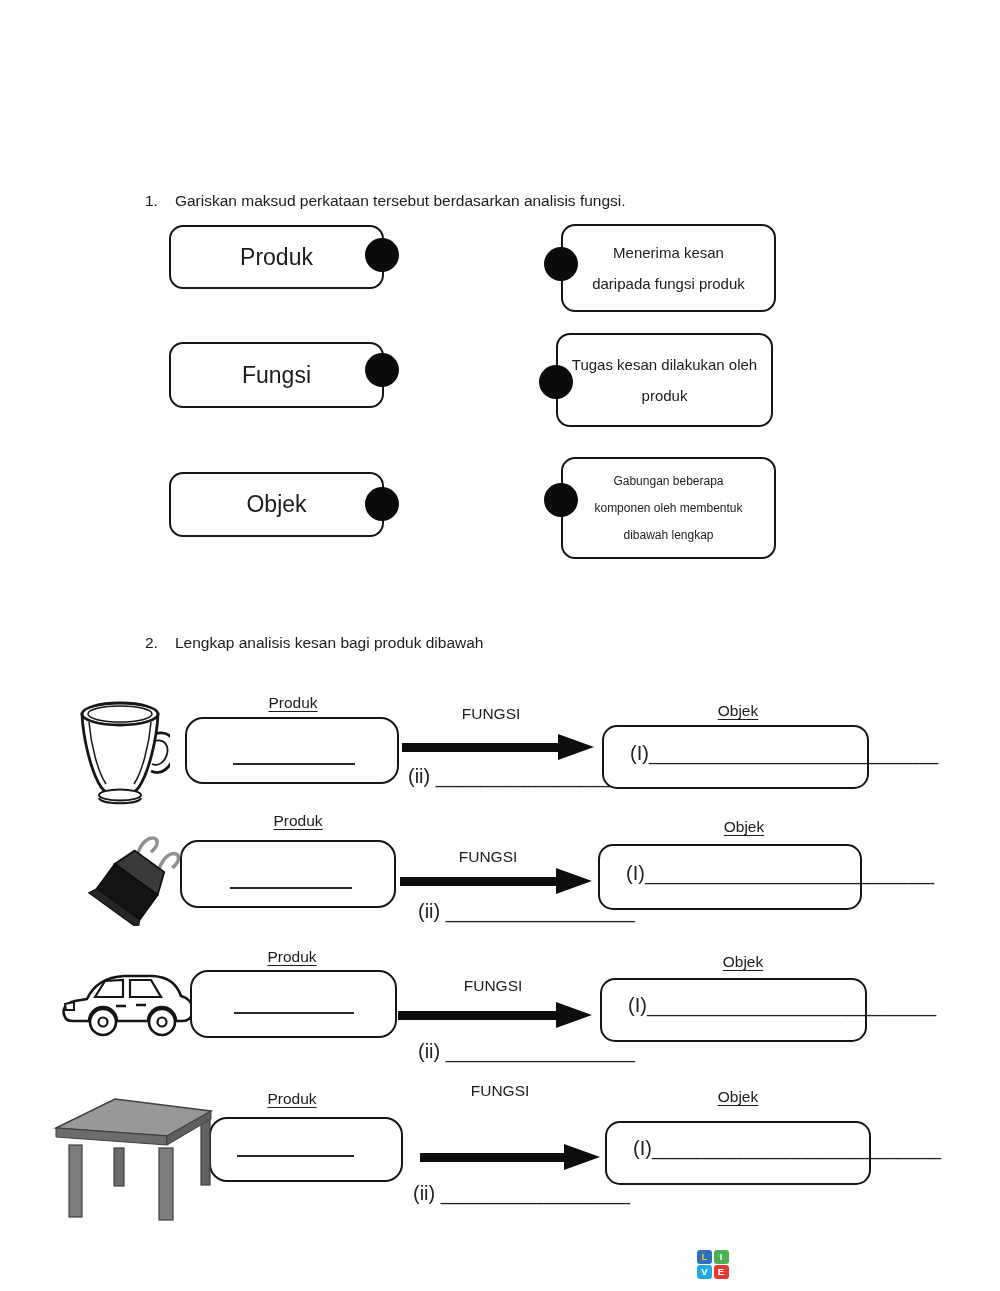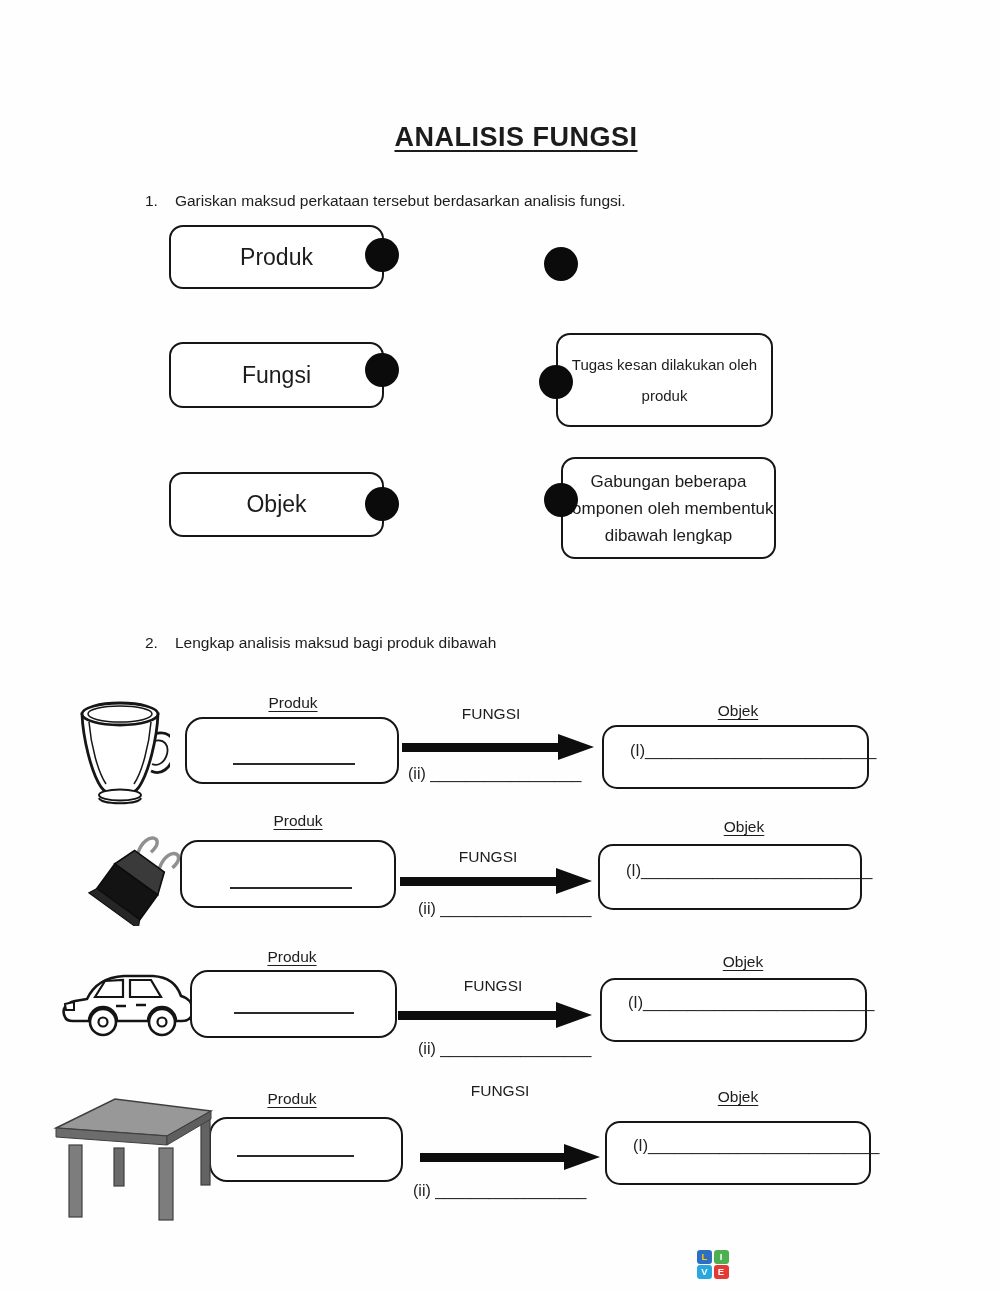--- a/index.html
+++ b/index.html
@@ -4,42 +4,41 @@
 <style>
   html,body{margin:0;padding:0;background:#ffffff;}
   .page{position:relative;width:1000px;height:1291px;background:#fefefe;overflow:hidden;
         font-family:"Liberation Sans",sans-serif;color:#1c1c1c;}
   .abs{position:absolute;}
   .title{font-size:27px;font-weight:700;text-decoration:underline;text-underline-offset:4px;letter-spacing:.5px;text-align:center;}
   .instr{font-size:15.5px;display:flex;gap:17px;}
   .mbox{border:2.3px solid #161616;border-radius:14px;background:#fff;display:flex;align-items:center;justify-content:center;}
   .term-label{font-size:23px;}
   .defbox{flex-direction:column;text-align:center;font-size:15px;line-height:31px;}
-  .defbox.small{font-size:17px;line-height:27px;}
+  .defbox.small{font-size:12px;line-height:27px;}
   .dot{width:34px;height:34px;border-radius:50%;background:#0b0b0b;}
   .rlabel{font-size:15.5px;text-align:center;}
   .u{text-decoration:underline;text-underline-offset:3px;}
   .pbox{border:2.3px solid #161616;border-radius:18px;background:#fff;}
   .obox{border:2.3px solid #161616;border-radius:15px;background:#fff;}
   .blank{position:absolute;border-bottom:2.5px solid #2a2a2a;height:0;}
-  .fill{font-size:16px;color:#222;white-space:nowrap;}
+  .fill{font-size:20px;color:#222;white-space:nowrap;}
   .arrow .shaft{position:absolute;left:0;top:9px;height:9px;background:#0d0d0d;}
   .arrow .head{position:absolute;right:0;top:0;width:0;height:0;
                border-left:36px solid #0d0d0d;border-top:13px solid transparent;border-bottom:13px solid transparent;}
   .brand{display:flex;align-items:center;gap:5px;}
   .tiles{display:grid;grid-template-columns:15px 15px;grid-auto-rows:13.5px;gap:1.5px;}
   .tile{border-radius:3px;font-size:9.5px;font-weight:700;display:flex;align-items:center;justify-content:center;line-height:1;}
   .brand-text{font-size:26px;font-weight:700;letter-spacing:-.5px;}
 </style>
 </head>
 <body>
 
 <div class="page">
 
-  <div class="abs title" style="left:32px;top:122px;width:968px;">ANALISIS FUNGSI</div>
 
   <div class="abs instr" style="left:145px;top:192px;">
     <span>1.</span>
     <span>Gariskan maksud perkataan tersebut berdasarkan analisis fungsi.</span>
   </div>
 
   <div class="abs mbox" style="left:169px;top:225px;width:211px;height:60px;">
     <span class="term-label">Produk</span>
   </div>
   <div class="abs dot" style="left:365px;top:238px;"></div>
@@ -47,38 +46,42 @@
   <div class="abs mbox" style="left:169px;top:342px;width:211px;height:62px;">
     <span class="term-label">Fungsi</span>
   </div>
   <div class="abs dot" style="left:365px;top:353px;"></div>
 
   <div class="abs mbox" style="left:169px;top:472px;width:211px;height:61px;">
     <span class="term-label">Objek</span>
   </div>
   <div class="abs dot" style="left:365px;top:487px;"></div>
 
+  <div class="abs mbox defbox" style="left:561px;top:224px;width:211px;height:84px;">
+    <span>Menerima kesan</span>
+    <span>daripada fungsi produk</span>
+  </div>
   <div class="abs dot" style="left:544px;top:247px;"></div>
 
   <div class="abs mbox defbox" style="left:556px;top:333px;width:213px;height:90px;">
     <span>Tugas kesan dilakukan oleh</span>
     <span>produk</span>
   </div>
   <div class="abs dot" style="left:539px;top:365px;"></div>
 
   <div class="abs mbox defbox small" style="left:561px;top:457px;width:211px;height:98px;">
     <span>Gabungan beberapa</span>
     <span>komponen oleh membentuk</span>
     <span>dibawah lengkap</span>
   </div>
   <div class="abs dot" style="left:544px;top:483px;"></div>
 
   <div class="abs instr" style="left:145px;top:634px;">
     <span>2.</span>
-    <span>Lengkap analisis maksud bagi produk dibawah</span>
+    <span>Lengkap analisis kesan bagi produk dibawah</span>
   </div>
 
   <div class="abs" style="left:72px;top:698px;">
     <svg width="98" height="110" viewBox="0 0 98 110">
       <path d="M82 36 C 99 31 105 44 102 57 C 99 70 89 78 79 73" fill="none" stroke="#161616" stroke-width="2.8"></path>
       <path d="M82 43 C 93 40 97 48 95 56 C 93 64 86 69 80 66" fill="none" stroke="#161616" stroke-width="1.8"></path>
       <path d="M10 16 C 11 40 19 74 29 89 C 32 94 38 97 48 97 C 58 97 64 94 67 89 C 77 74 85 40 86 16 Z" fill="#fff" stroke="#161616" stroke-width="2.8"></path>
       <ellipse cx="48" cy="16" rx="38" ry="11" fill="#fff" stroke="#161616" stroke-width="2.8"></ellipse>
       <ellipse cx="48" cy="16" rx="32" ry="8" fill="none" stroke="#161616" stroke-width="1.5"></ellipse>
       <path d="M17 24 C 19 48 26 74 34 86" fill="none" stroke="#161616" stroke-width="1.5"></path>

